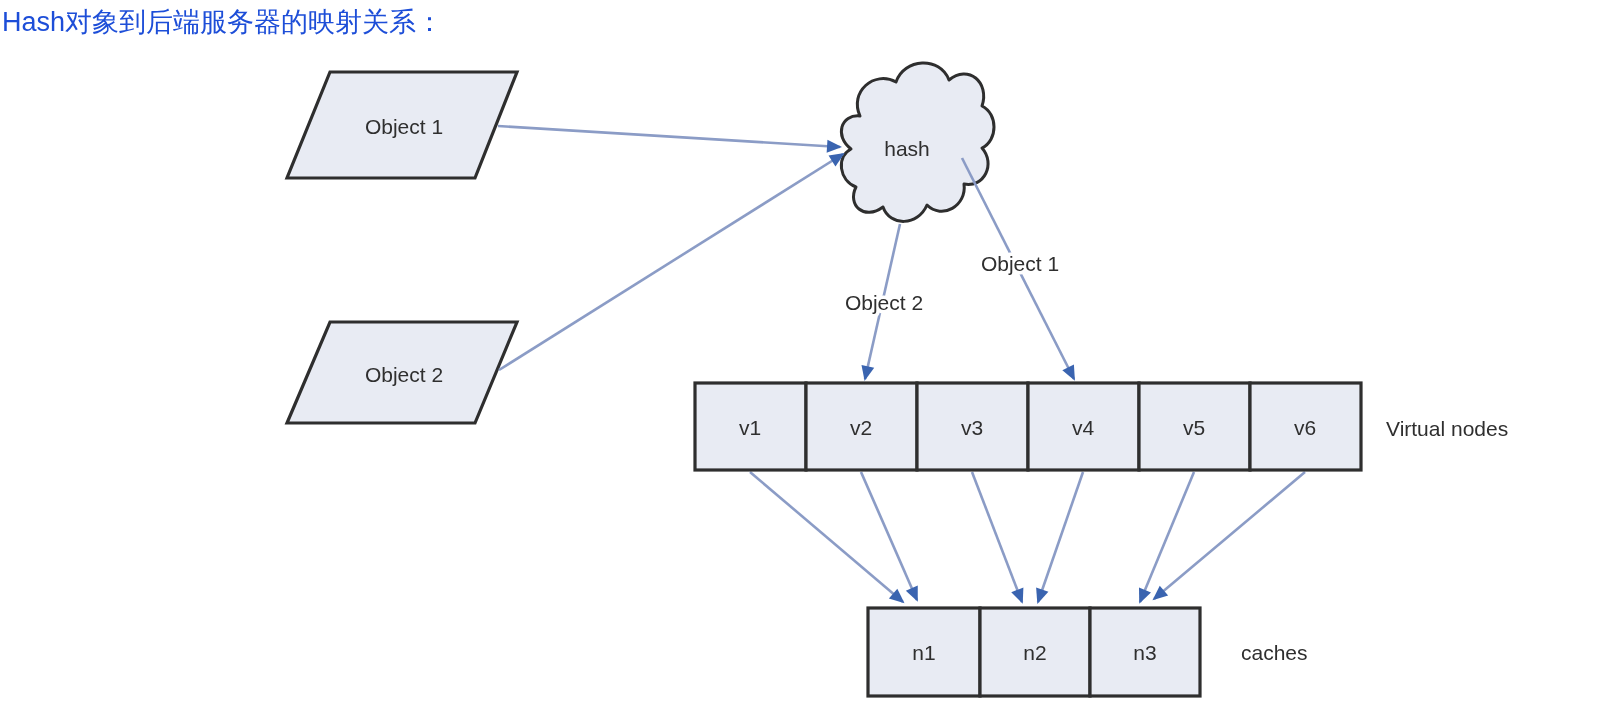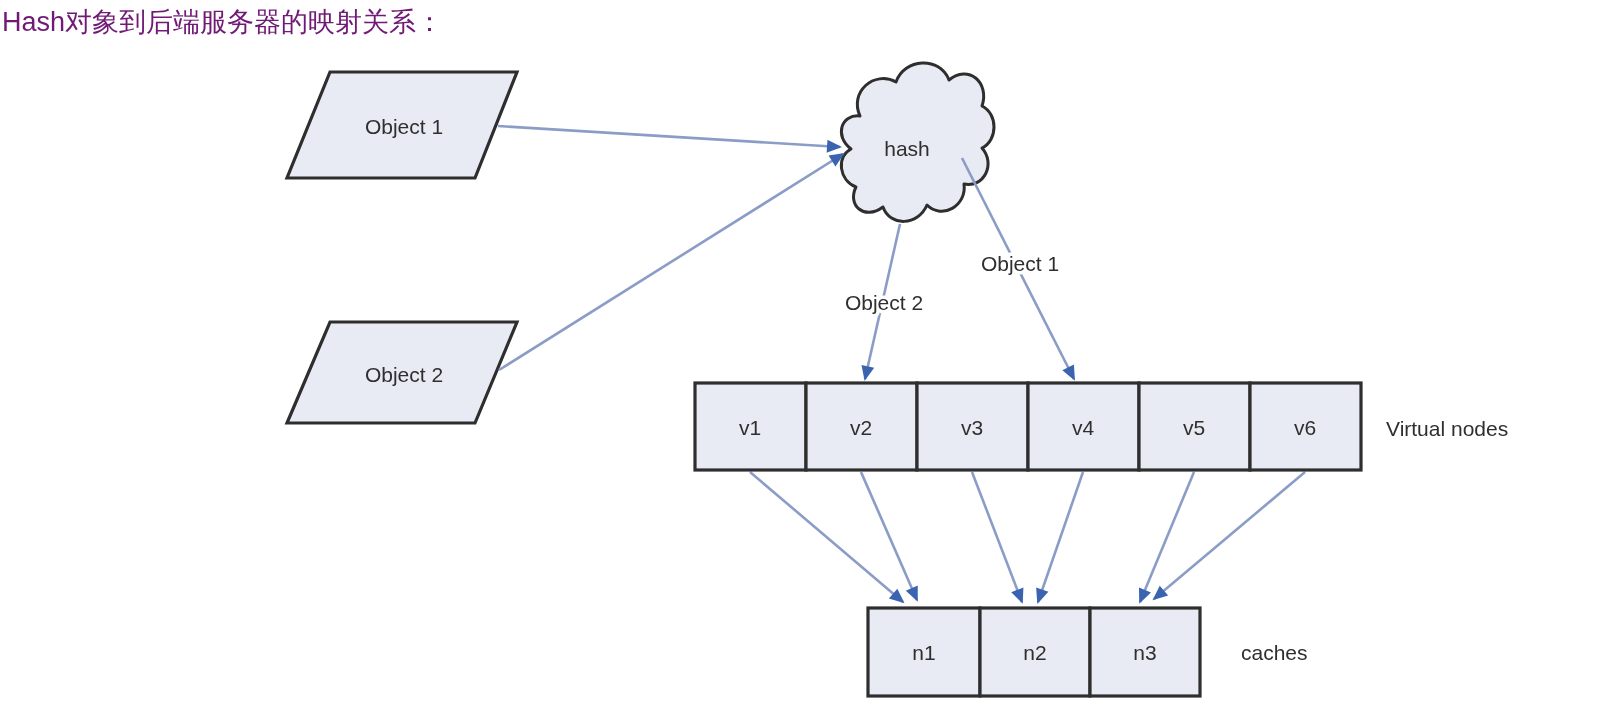--- a/index.html
+++ b/index.html
@@ -8,21 +8,21 @@
     background: #ffffff;
     position: relative;
     overflow: hidden;
     font-family: "Liberation Sans", "DejaVu Sans", sans-serif;
   }
   .page-title {
     position: absolute;
     left: 2px; top: 3px;
     font-size: 27px;
     line-height: 38px;
-    color: #701a75;
+    color: #1d4ed8;
     white-space: nowrap;
   }
   svg.diagram { position: absolute; left: 0; top: 0; }
   .shape { fill: #e8ebf3; stroke: #2e2e2e; stroke-width: 3.2; }
   .cloud { stroke-width: 3; stroke-linejoin: round; }
   .aline { stroke: #8b9cc6; stroke-width: 2.6; fill: none; }
   .dtext {
     fill: #2f2f2f;
     font-size: 21px;
     font-family: "Liberation Sans", "DejaVu Sans", sans-serif;

